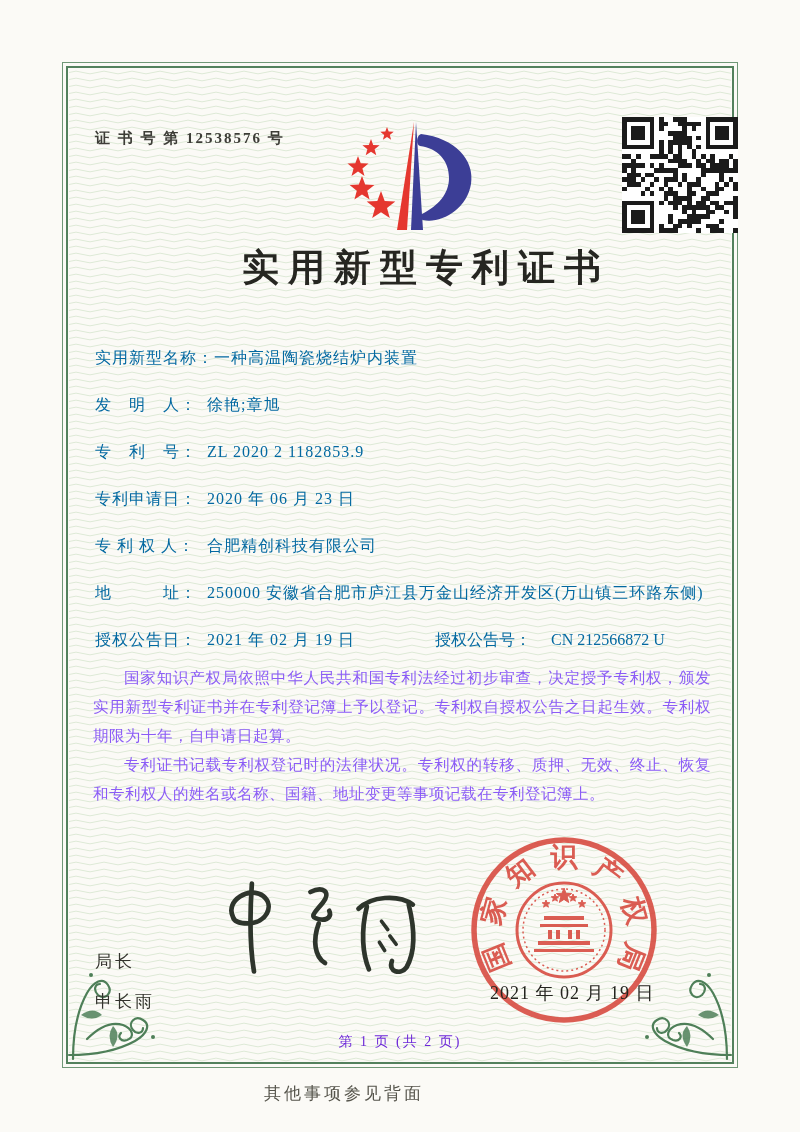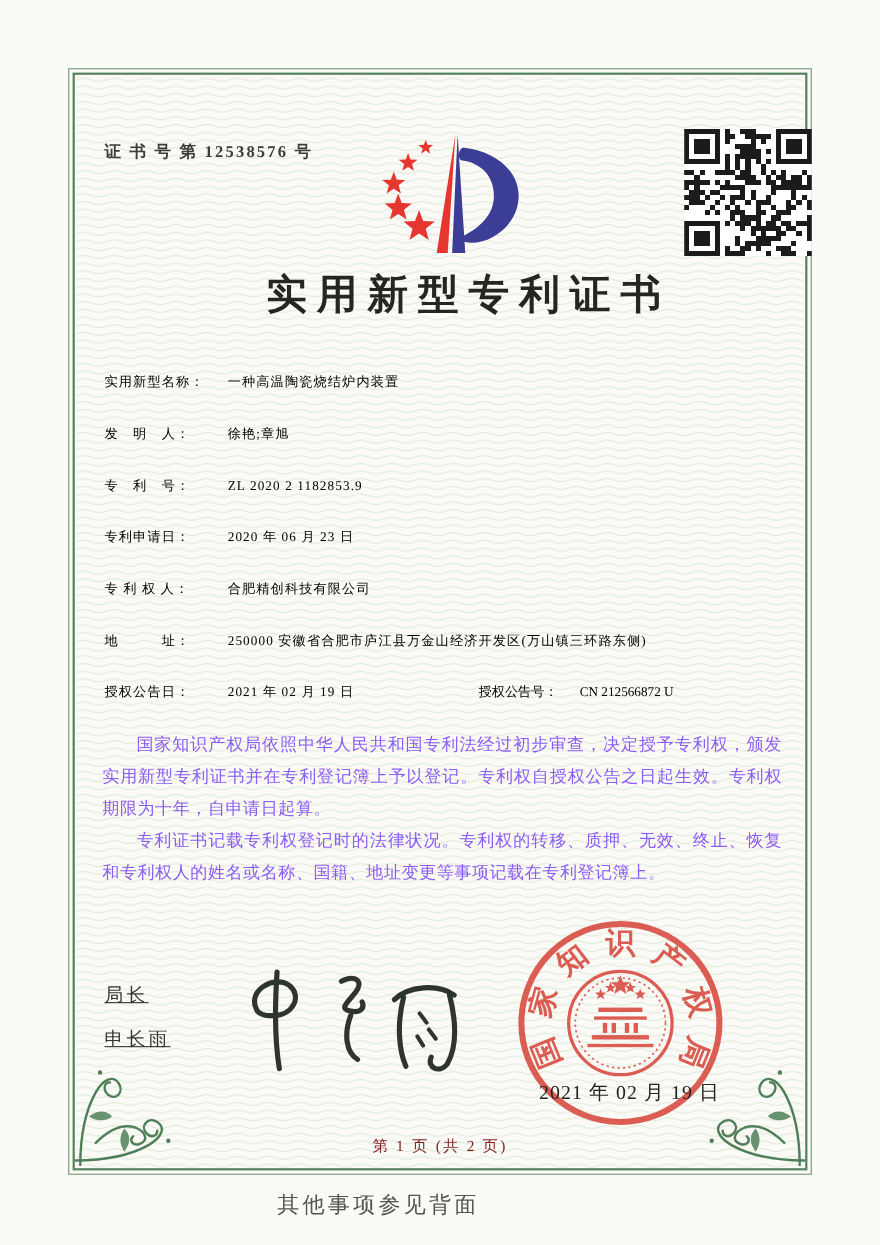--- a/index.html
+++ b/index.html
@@ -13,42 +13,42 @@
   .frame-inner{position:absolute;top:66px;left:66px;right:66px;bottom:68px;border:2px solid #53815d;}
   .guilloche{position:absolute;top:69px;left:69px;width:662px;height:994px;z-index:0;}
   .content{position:absolute;top:69px;left:69px;width:662px;height:994px;z-index:2;}
 
   .cert-no{position:absolute;left:26px;top:60px;font-size:15px;letter-spacing:2px;color:#3d3d37;font-weight:bold;}
   .logo{position:absolute;left:266px;top:41px;width:142px;height:126px;}
   .qr{position:absolute;left:553px;top:48px;width:116px;height:116px;}
   .title{position:absolute;left:0;top:174px;width:714px;text-align:center;
          font-size:37px;font-weight:bold;letter-spacing:9px;color:#262621;}
 
-  .fields{position:absolute;left:26px;top:265px;width:614px;font-size:12px;color:#000000;}
+  .fields{position:absolute;left:26px;top:276px;width:614px;font-size:16px;color:#0369a1;}
   .field{display:flex;margin-bottom:21px;line-height:26px;}
   .flabel{flex:0 0 112px;white-space:nowrap;letter-spacing:1px;}
   .fvalue{flex:1;letter-spacing:1px;}
   .grant-row{display:flex;line-height:26px;}
   .grant-left{flex:0 0 340px;display:flex;}
   .grant-right{display:flex;}
 
   .paragraphs{position:absolute;left:24px;top:594px;width:618px;
               font-size:15.5px;line-height:29px;color:#8b5cf6;text-align:justify;letter-spacing:0.5px;}
   .paragraphs p{margin:0;text-indent:2em;}
 
-  .signer{position:absolute;left:26px;top:816px;font-size:17px;color:#33332d;letter-spacing:3px;line-height:40px;text-decoration:underline;}
+  .signer{position:absolute;left:26px;top:873px;font-size:17px;color:#33332d;letter-spacing:3px;line-height:40px;}
   .sig-script{position:absolute;left:145px;top:800px;width:220px;height:115px;}
 
   .seal{position:absolute;left:395px;top:761px;width:200px;height:200px;opacity:0.87;mix-blend-mode:multiply;}
   .seal-date{position:absolute;left:421px;top:912px;font-size:18px;color:#24241f;letter-spacing:1px;white-space:nowrap;}
 
   .page-info{position:absolute;left:0;top:964px;width:662px;text-align:center;
-             font-size:14px;letter-spacing:2px;color:#7f1d1d;}
+             font-size:14px;letter-spacing:2px;color:#6d28d9;}
   .back-note{position:absolute;left:0;top:1082px;width:688px;text-align:center;
-             font-size:20px;letter-spacing:3px;color:#55544b;z-index:2;}
+             font-size:17px;letter-spacing:3px;color:#55544b;z-index:2;}
 
   .flourish{position:absolute;width:120px;height:120px;z-index:1;}
   .fl-right{left:613px;top:941px;}
   .fl-left{left:67px;top:941px;transform:scaleX(-1);}
 </style>
 </head>
 <body>
 
 <div class="frame-outer"></div>
 <div class="frame-inner"></div>

